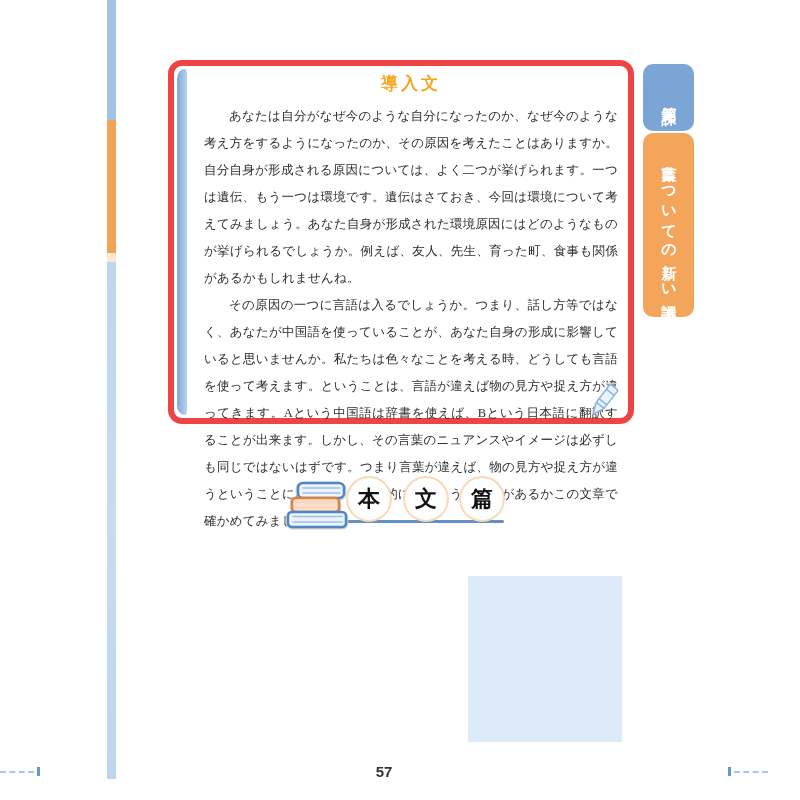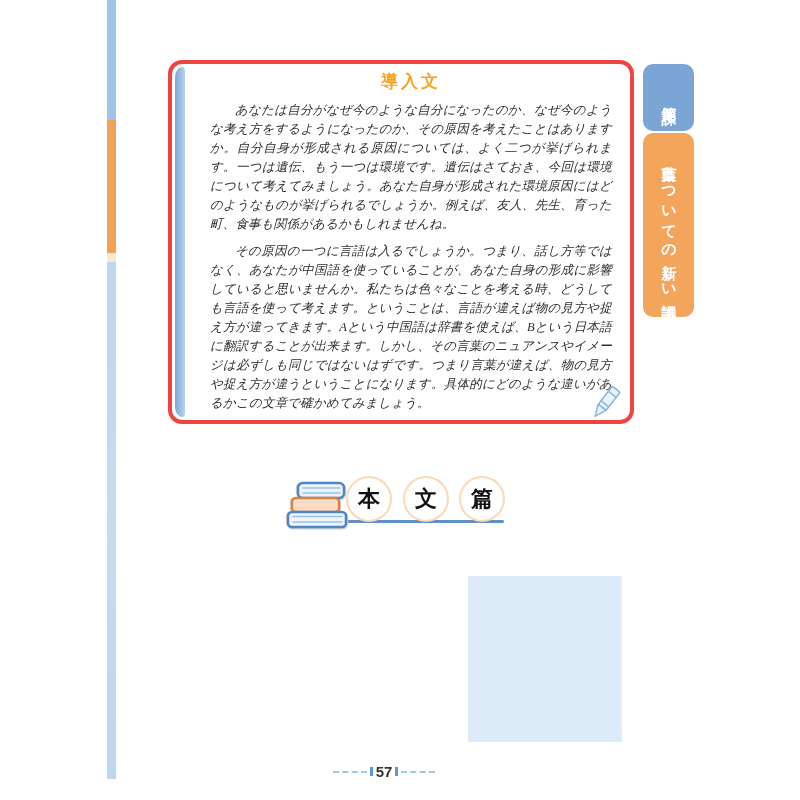--- a/index.html
+++ b/index.html
@@ -12,36 +12,36 @@
   .strip { position:absolute; left:107px; width:9px; }
   .strip-blue      { top:0;     height:120px; background:#a3c2e4; }
   .strip-orange    { top:120px; height:133px; background:#f1a458; }
   .strip-cream     { top:253px; height:9px;   background:#fbe9cf; }
   .strip-lightblue { top:262px; height:517px;
     background:linear-gradient(180deg,#bdd6ee 0%,#c6dcf1 50%,#bdd6ee 100%); }
 
   
   .intro-box {
     position:absolute; left:168px; top:60px; width:466px; height:364px;
-    box-sizing:border-box; border:4px solid #ef4444; border-radius:14px;
+    box-sizing:border-box; border:6px solid #ef4444; border-radius:14px;
     background:#fff; padding:6px 10px 0 30px;
   }
   .intro-ribbon {
     position:absolute; left:3px; top:3px; bottom:3px; width:10px;
     background:linear-gradient(90deg,#7fa9d8,#b8d2ec);
     border-radius:10px 4px 4px 10px / 14px 6px 6px 14px;
   }
   .intro-title {
     margin:0 0 8px 0; text-align:center;
     font-family:"Liberation Sans","DejaVu Sans",sans-serif;
     font-size:17px; font-weight:bold; letter-spacing:3px; color:#f6a41f;
   }
   .intro-para {
-    margin:8px; font-size:12.5px; line-height:19px; color:#2d2d2d;
-    text-align:justify; text-indent:2em; letter-spacing:0.2px;font-style:italic;
+    margin:0; font-size:12.5px; line-height:27px; color:#2d2d2d;
+    text-align:justify; text-indent:2em; letter-spacing:0.2px;
   }
   .pencil { position:absolute; right:16px; bottom:-2px; transform:rotate(38deg); }
 
   
   .tab {
     position:absolute; left:643px; width:51px; border-radius:10px;
     display:flex; align-items:center; justify-content:center;
     font-family:"Liberation Sans","DejaVu Sans",sans-serif; color:#fff; font-weight:bold;
   }
   .tab span { writing-mode:vertical-rl; text-orientation:upright; font-size:15px; letter-spacing:2px; }
@@ -74,21 +74,21 @@
     position:absolute; top:-9px; left:0; width:100%; text-align:center;
     font-size:8px; letter-spacing:2px; color:#222; text-indent:0;
   }
 
   
   .placeholder { position:absolute; left:468px; top:576px; width:154px; height:166px; background:#ddebf8; }
 
   
   .footer {
     position:absolute; left:0; top:763px; width:768px;
-    display:flex; align-items:center; justify-content:center; gap:3px;
+    display:flex; align-items:center; justify-content:space-between; gap:3px;
   }
   .page-num {
     font-family:"Liberation Sans","DejaVu Sans",sans-serif;
     font-size:15px; font-weight:bold; color:#333;
   }
   .fd { width:34px; height:0; border-top:2px dashed #a5c8e2; }
   .fd-bar { width:3px; height:9px; background:#5b9bd5; }
   .fd-group { display:flex; align-items:center; gap:3px; }
 </style>
 </head>

